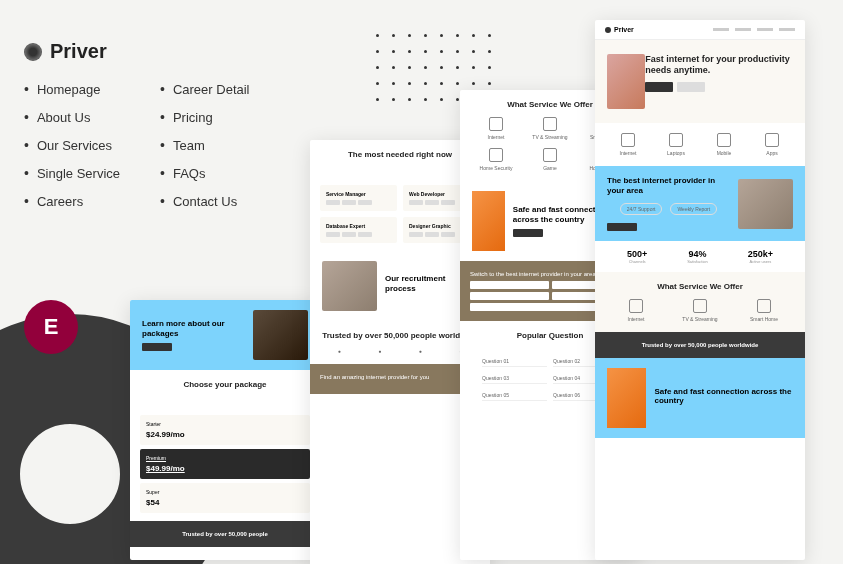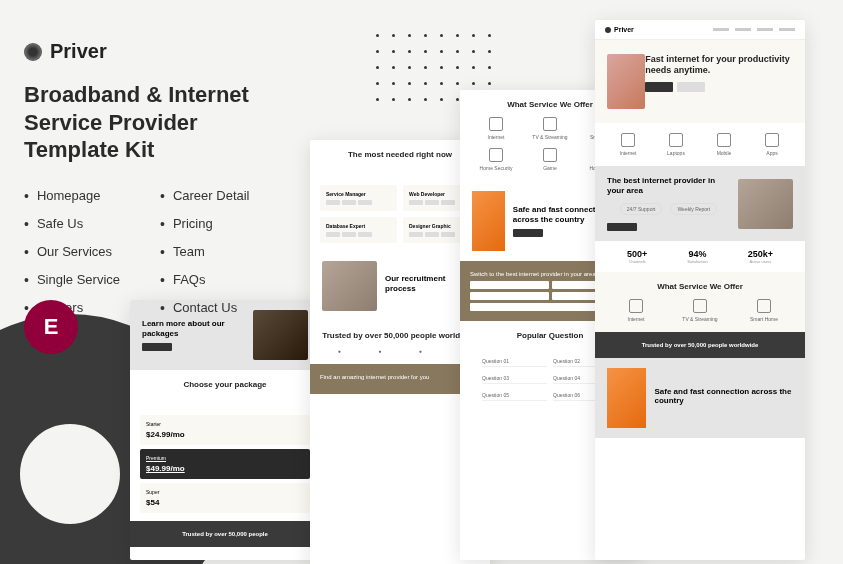--- a/index.html
+++ b/index.html
@@ -173,21 +173,21 @@
       border: 1px solid #888;
       margin: 0 auto 3px;
       border-radius: 2px;
     }
     .p-icon-label { font-size: 5px; color: #666; }
     .p-split {
       display: flex;
       gap: 8px;
       padding: 10px 12px;
       align-items: center;
-      background: #e5e5e5;
+      background: #7dd3fc;
     }
     .p-split-text h4 {
       font-size: 8px;
       font-weight: 700;
       line-height: 1.2;
       margin-bottom: 4px;
     }
     .p-split-img {
       width: 55px;
       height: 50px;
@@ -270,28 +270,27 @@
     .why-item { font-size: 5px; color: #666; padding: 2px 0; border-bottom: 1px solid #eee; }
   </style>
 </head>
 <body>
 
 <div class="left-panel">
   <div class="logo-row">
     <span class="logo-circle"></span>
     <span class="logo-text">Priver</span>
   </div>
-  <h1 class="title">Broadband &amp; Internet Service Provider Template Kit</h1>
   <div class="page-lists">
     <div class="page-col">
       <div class="page-item">
           <span>Homepage</span>
         </div>
       <div class="page-item">
-          <span>Safe Us</span>
+          <span>About Us</span>
         </div>
       <div class="page-item">
           <span>Our Services</span>
         </div>
       <div class="page-item">
           <span>Single Service</span>
         </div>
       <div class="page-item">
           <span>Careers</span>
         </div>

